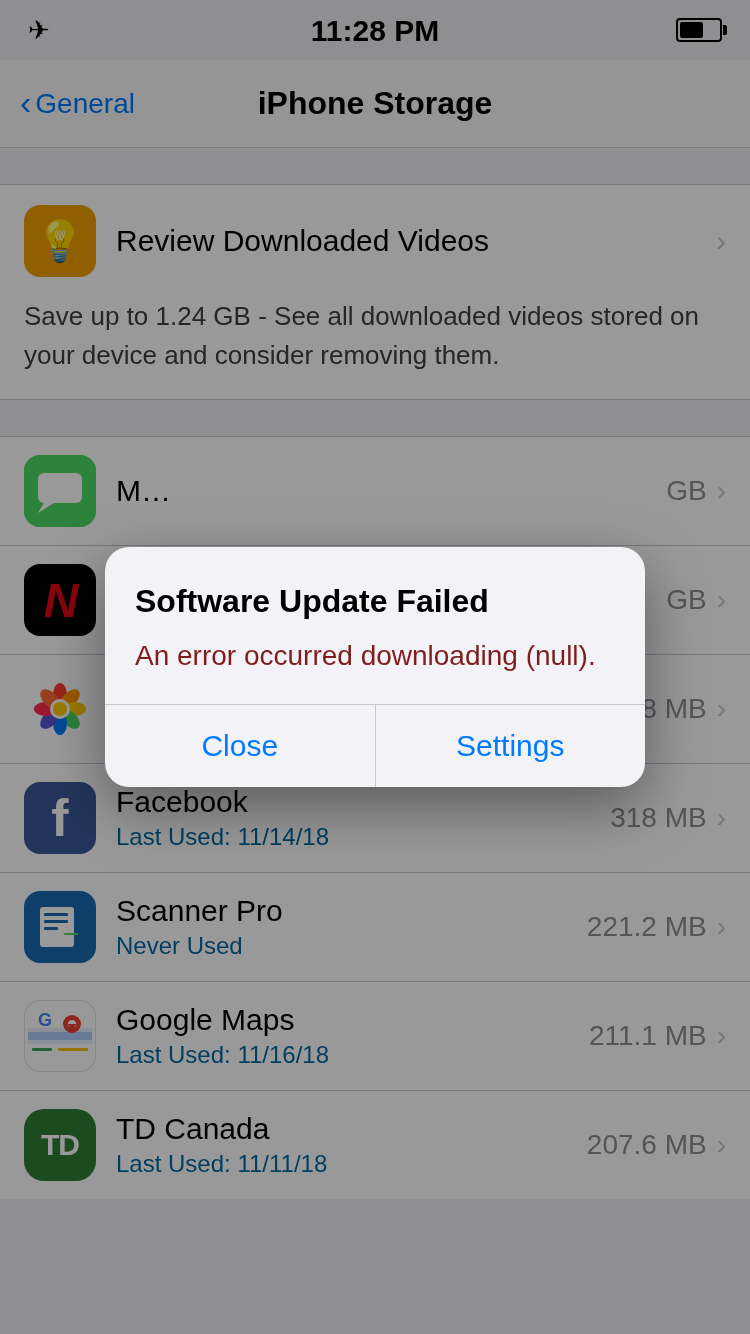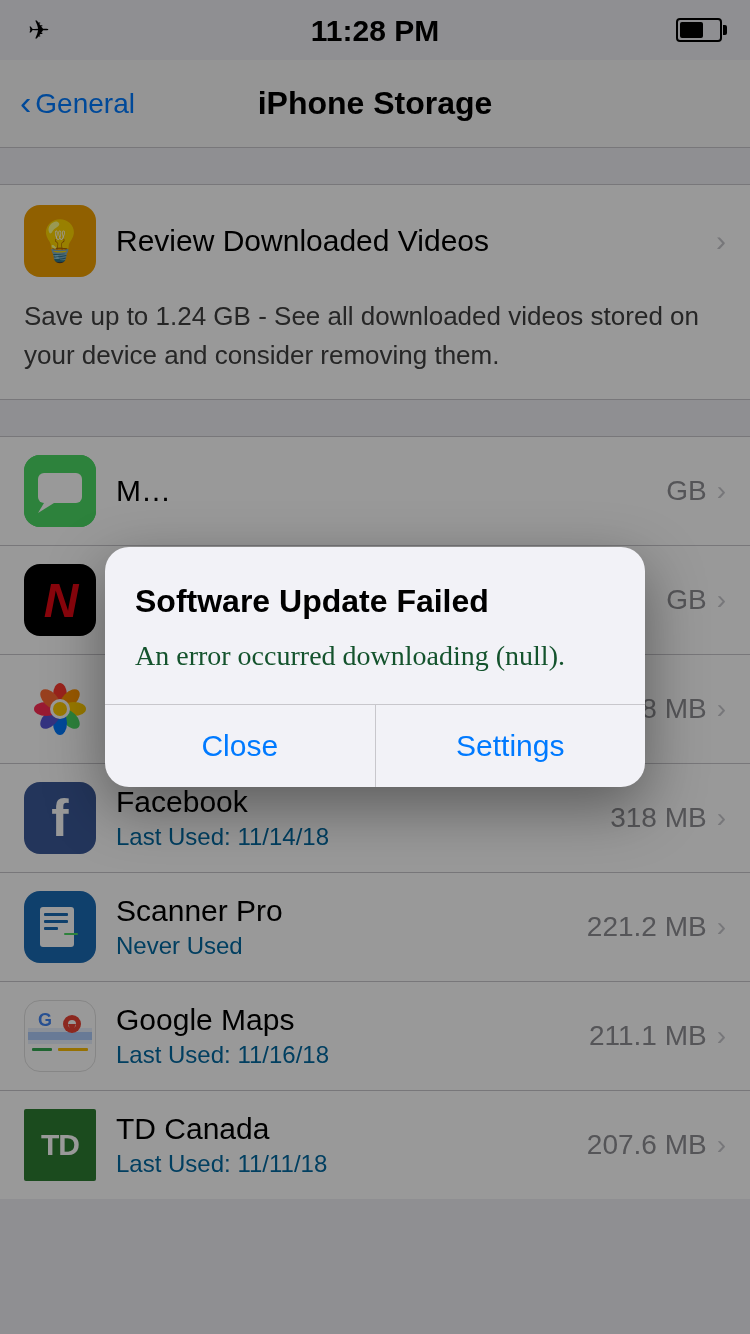--- a/index.html
+++ b/index.html
@@ -249,23 +249,22 @@
       padding: 36px 30px 28px 30px;
     }
     .alert-title {
       font-size: 32px;
       font-weight: 700;
       color: #000;
       margin-bottom: 16px;
     }
     .alert-message {
       font-size: 28px;
-      color: #14532d;
+      color: #7f1d1d;
       line-height: 1.4;
-      font-family: Liberation Serif, serif;
     }
     .alert-buttons {
       display: flex;
       border-top: 1px solid #c8c7cc;
     }
     .alert-btn {
       flex: 1;
       padding: 24px 0;
       text-align: center;
       font-size: 30px;
@@ -444,21 +443,21 @@
         <div class="app-name">Google Maps</div>
         <div class="app-subtitle">Last Used: 11/16/18</div>
       </div>
       <div class="app-size-row">
         <span class="app-size">211.1 MB</span>
         <span class="row-chevron">›</span>
       </div>
     </div>
 
     <div class="app-row">
-      <div class="app-icon" style="background:#2e7d32; border-radius:2px; display:flex; align-items:center; justify-content:center; color:white; font-size:30px; font-weight:900; letter-spacing:-1px;">TD</div>
+      <div class="app-icon" style="background:#2e7d32; border-radius:20px; display:flex; align-items:center; justify-content:center; color:white; font-size:30px; font-weight:900; letter-spacing:-1px;">TD</div>
       <div class="app-info">
         <div class="app-name">TD Canada</div>
         <div class="app-subtitle">Last Used: 11/11/18</div>
       </div>
       <div class="app-size-row">
         <span class="app-size">207.6 MB</span>
         <span class="row-chevron">›</span>
       </div>
     </div>
 

